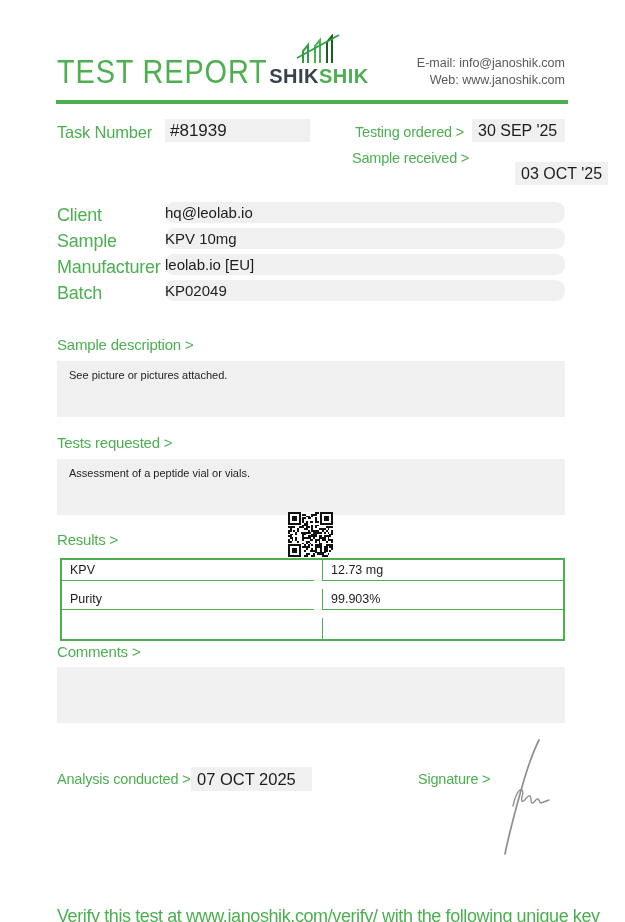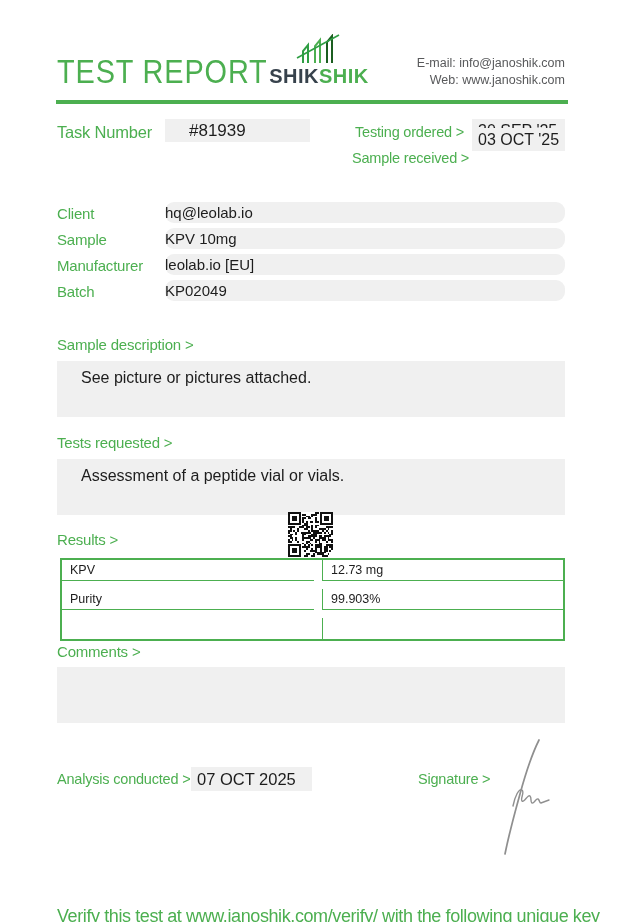--- a/index.html
+++ b/index.html
@@ -22,38 +22,38 @@
   .logo-icon{display:block;margin:0 auto 1px auto;}
   .logo-text{font-size:20px;font-weight:700;letter-spacing:.5px;color:var(--logo-dark);white-space:nowrap;}
   .logo-text .shik{color:var(--accent);}
   .contact{position:absolute;right:60px;top:55px;text-align:right;font-size:12.5px;color:var(--gray);line-height:17px;white-space:nowrap;}
   .rule{position:absolute;left:56px;top:100px;width:512px;height:4px;background:var(--accent);}
 
   
   .glabel{color:var(--accent);letter-spacing:-.2px;white-space:nowrap;}
   .task-label{position:absolute;left:57px;top:123px;font-size:16.5px;}
   .task-box{position:absolute;left:165px;top:119px;width:145px;height:23px;background:var(--box);
-            font-size:17px;color:var(--ink);line-height:23px;padding-left:24px;}
+            font-size:17px;color:var(--ink);line-height:23px;padding-left:5px;}
   .date-label{position:absolute;width:115px;text-align:center;font-size:14.5px;}
   .date-label.r1{left:352px;top:124px;}
   .date-label.r2{left:352px;top:150px;}
   .date-box{position:absolute;left:472px;width:93px;height:23px;background:var(--box);
             font-size:16px;color:var(--ink);line-height:23px;padding-left:6px;white-space:nowrap;}
   .date-box.r1{top:119px;}
-  .date-box.r2{top:128px;}
-
-  
-  .info-label{position:absolute;left:57px;font-size:15px;}
+  .date-box.r2{top:162px;margin-left:43px;}
+
+  
+  .info-label{position:absolute;left:57px;font-size:18px;}
   .info-box{position:absolute;left:165px;width:400px;height:21px;background:var(--box);
             font-size:15px;color:var(--ink);line-height:21px;white-space:nowrap;border-radius:9px;}
 
   
   .sec-label{position:absolute;left:57px;font-size:15px;}
   .sec-box{position:absolute;left:57px;width:508px;height:56px;background:var(--box);
-           font-size:16px;color:var(--ink);padding:8px 8px 0 24px;}
+           font-size:11px;color:var(--ink);padding:8px 8px 0 12px;}
 
   
   .rtable{position:absolute;left:60px;top:558px;width:505px;border:2px solid var(--accent);
           display:grid;grid-template-columns:252px 1fr;gap:8px;}
   .rtable .cell{height:21px;line-height:21px;font-size:12.5px;color:var(--ink);padding-left:8px;
                 border-bottom:1.5px solid var(--accent);white-space:nowrap;}
   .rtable .cell.val{border-left:1.5px solid var(--accent);}
   .rtable .cell.last{border-bottom:none;}
   .qr{position:absolute;left:288px;top:512px;}
 

